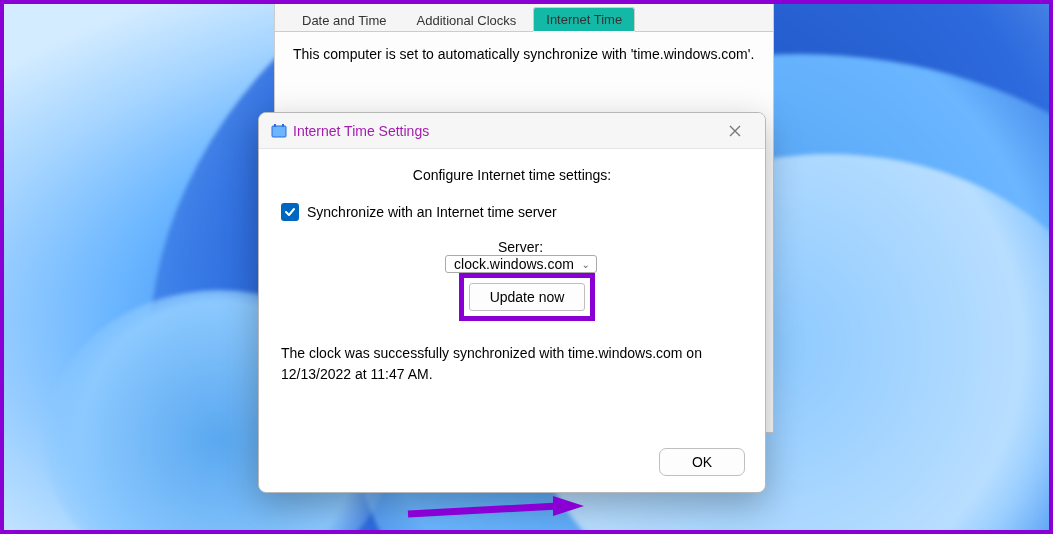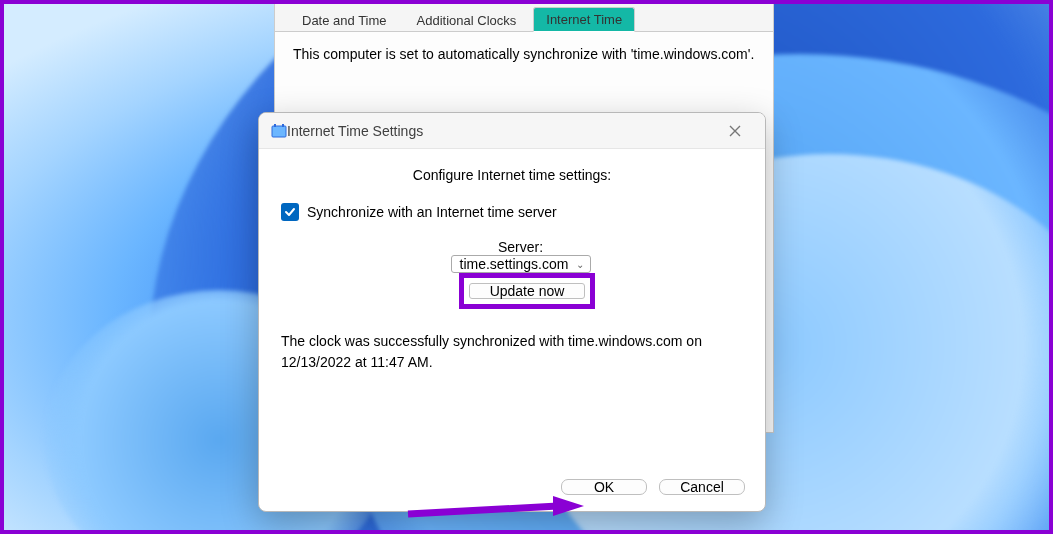--- a/index.html
+++ b/index.html
@@ -80,22 +80,23 @@
   .dialog-title {
     display: flex;
     align-items: center;
     height: 36px;
     padding: 0 10px 0 12px;
     background: #f6f6f6;
     border-bottom: 1px solid #e6e6e6;
   }
   .title-text {
     flex: 1;
-    color: #404040;
-    font-size: 14px;
+    color: #a21caf;
+    font-size: 14px;
+    margin-left: 6px;
   }
   .close-x {
     width: 40px;
     height: 30px;
     display: flex;
     align-items: center;
     justify-content: center;
     color: #777;
     font-size: 15px;
     border-radius: 4px;
@@ -143,37 +144,37 @@
   }
   .chevron {
     position: absolute;
     right: 6px;
     top: 50%;
     transform: translateY(-50%);
     font-size: 10px;
     color: #666;
   }
   .btn {
-    height: 16px;
+    height: 28px;
     padding: 0 20px;
     border: 1px solid #bfbfbf;
     border-radius: 3px;
     background: #fdfdfd;
     display: inline-flex;
     align-items: center;
     justify-content: center;
     cursor: pointer;
     font-size: 14px;
   }
   .highlight-update {
     border: 5px solid #8a00d4;
     padding: 5px;
     display: inline-block;
   }
-  .status-text { margin-bottom: 84px; line-height: 1.5; }
+  .status-text { margin-bottom: 41px; line-height: 1.5; }
   .dialog-footer {
     display: flex;
     justify-content: flex-end;
     gap: 12px;
     padding: 10px 20px 16px 20px;
     position: relative;
   }
   .btn.ok, .btn.cancel { width: 86px; border-radius: 7px; }
 
   .arrow {
@@ -234,31 +235,30 @@
       <div class="checkbox">
         <svg viewBox="0 0 12 12">
             <path d="M2 6 L5 9 L10 3" stroke="#fff" stroke-width="2" fill="none" stroke-linecap="round" stroke-linejoin="round"></path>
           </svg>
       </div>
       <span>Synchronize with an Internet time server</span>
     </div>
     <div class="server-row">
       <span class="server-label">Server:</span>
       <div class="select">
-        <span>time.settings.com</span>
+        <span>clock.windows.com</span>
         <span class="chevron">⌄</span>
       </div>
       <span class="highlight-update">
         <span class="btn">Update now</span>
       </span>
     </div>
     <div class="status-text">The clock was successfully synchronized with time.windows.com on 12/13/2022 at 11:47 AM.</div>
   </div>
   <div class="dialog-footer">
     <span class="btn ok">OK</span>
-    <span class="btn cancel">Cancel</span>
   </div>
 </div>
 
 <svg class="arrow" width="200" height="40" style="left:394px; top:490px;">
   <line class="arrow-line" x1="10" y1="20" x2="160" y2="12"></line>
   <polygon class="arrow-head" points="155,2 186,12 155,22"></polygon>
 </svg>
 
 </body></html>

